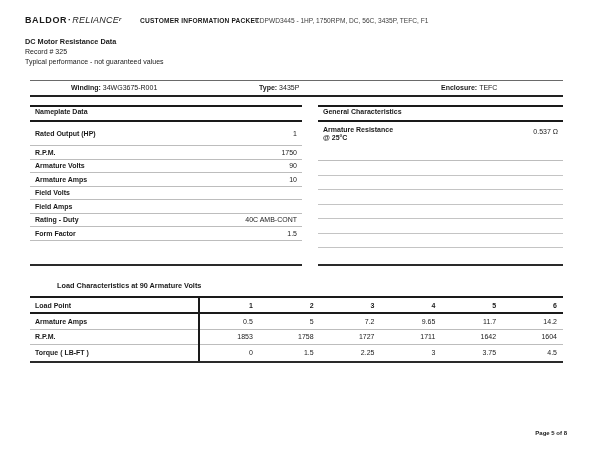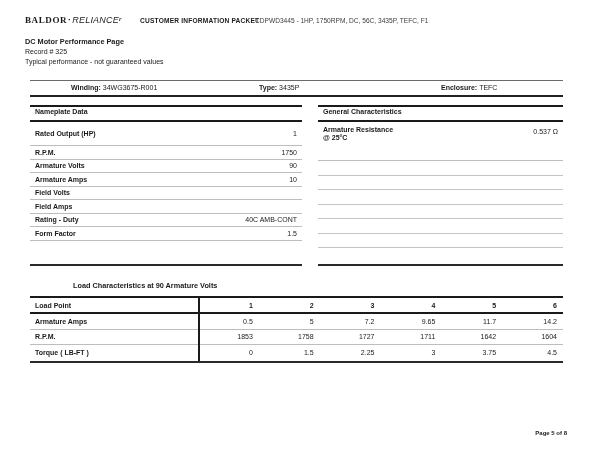--- a/index.html
+++ b/index.html
@@ -5,21 +5,21 @@
   html,body { margin:0; padding:0; background:#fff; }
   .page {
     position:relative; width:600px; height:464px; background:#ffffff;
     font-family:"Liberation Sans","DejaVu Sans",sans-serif; color:#1a1a1a;
     overflow:hidden;
   }
 
   
   .brandbar { position:absolute; top:15px; left:25px; width:560px; height:12px; }
   .logo { position:absolute; left:0; top:0; font-size:9px; font-weight:800; letter-spacing:.2px; white-space:nowrap; }
-  .logo .baldor { font-family:Liberation Serif, serif; font-weight:700; letter-spacing:.6px; }
+  .logo .baldor { font-family:Liberation Sans, sans-serif; font-weight:700; letter-spacing:.6px; }
   .logo .dot { padding:0 1px; }
   .logo .reliance { font-style:italic; font-weight:400; }
   .logo .tm { font-size:6px; font-style:italic; vertical-align:2px; }
   .packet-title { position:absolute; left:115px; top:2px; font-size:6.6px; font-weight:bold; letter-spacing:.2px; white-space:nowrap; }
   .spec { position:absolute; left:230px; top:2px; font-size:6.6px; color:#3c3c3c; white-space:nowrap; }
 
   
   .titleblock { position:absolute; top:37px; left:25px; font-size:7px; line-height:10px; }
   .titleblock .t1 { font-weight:bold; font-size:7.3px; }
 
@@ -50,21 +50,21 @@
   .trow .rv { text-align:right; }
   .h24 { height:24px; } .h14 { height:13.5px; }
   .trow.tall { height:39px; align-items:flex-start; }
   .trow.tall .rl { line-height:8px; padding-top:4px; }
   .trow.tall .rv { padding-top:6px; }
   .erow { height:13.5px; border-bottom:1px solid #c4c4c4; }
   .erow.last { border-bottom:none; }
   .tailrow { height:12px; }
 
   
-  .load-title { position:absolute; top:281px; left:25px; font-size:7.3px; font-weight:bold;padding-left:48px; }
+  .load-title { position:absolute; top:281px; left:9px; font-size:7.3px; font-weight:bold;padding-left:48px; }
   .loadtbl {
     position:absolute; top:296px; left:30px; width:533px; box-sizing:border-box;
     border-top:2px solid #1a1a1a; border-bottom:2.5px solid #2a2a2a;
   }
   .loadtbl .vline { position:absolute; left:168px; top:0; bottom:0; width:1.5px; background:#1a1a1a; }
   .lrow { display:flex; align-items:center; font-size:7px; box-sizing:border-box; height:15px; }
   .lrow.hdr { border-bottom:2px solid #1a1a1a; height:16px; }
   .lrow.mid { border-bottom:1px solid #bdbdbd; height:15.5px; }
   .lrow.end { height:15.5px; }
   .lcell-label { width:168px; padding-left:5px; box-sizing:border-box; font-weight:bold; }
@@ -79,21 +79,21 @@
 
 <div class="page">
 
   <div class="brandbar">
     <span class="logo"><span class="baldor">BALDOR</span><span class="dot">·</span><span class="reliance">RELIANCE</span><span class="tm">r</span></span>
     <span class="packet-title">CUSTOMER INFORMATION PACKET</span>
     <span class="spec">CDPWD3445 - 1HP, 1750RPM, DC, 56C, 3435P, TEFC, F1</span>
   </div>
 
   <div class="titleblock">
-    <div class="t1">DC Motor Performance Page</div>
+    <div class="t1">DC Motor Resistance Data</div>
     <div>Record # 325</div>
     <div>Typical performance - not guaranteed values</div>
   </div>
 
   <div class="windbar">
     <span class="grp g1"><span class="lbl-b">Winding:</span>&nbsp;<span>34WG3675-R001</span></span>
     <span class="grp g2"><span class="lbl-b">Type:</span>&nbsp;<span>3435P</span></span>
     <span class="grp g3"><span class="lbl-b">Enclosure:</span>&nbsp;<span>TEFC</span></span>
   </div>
 

